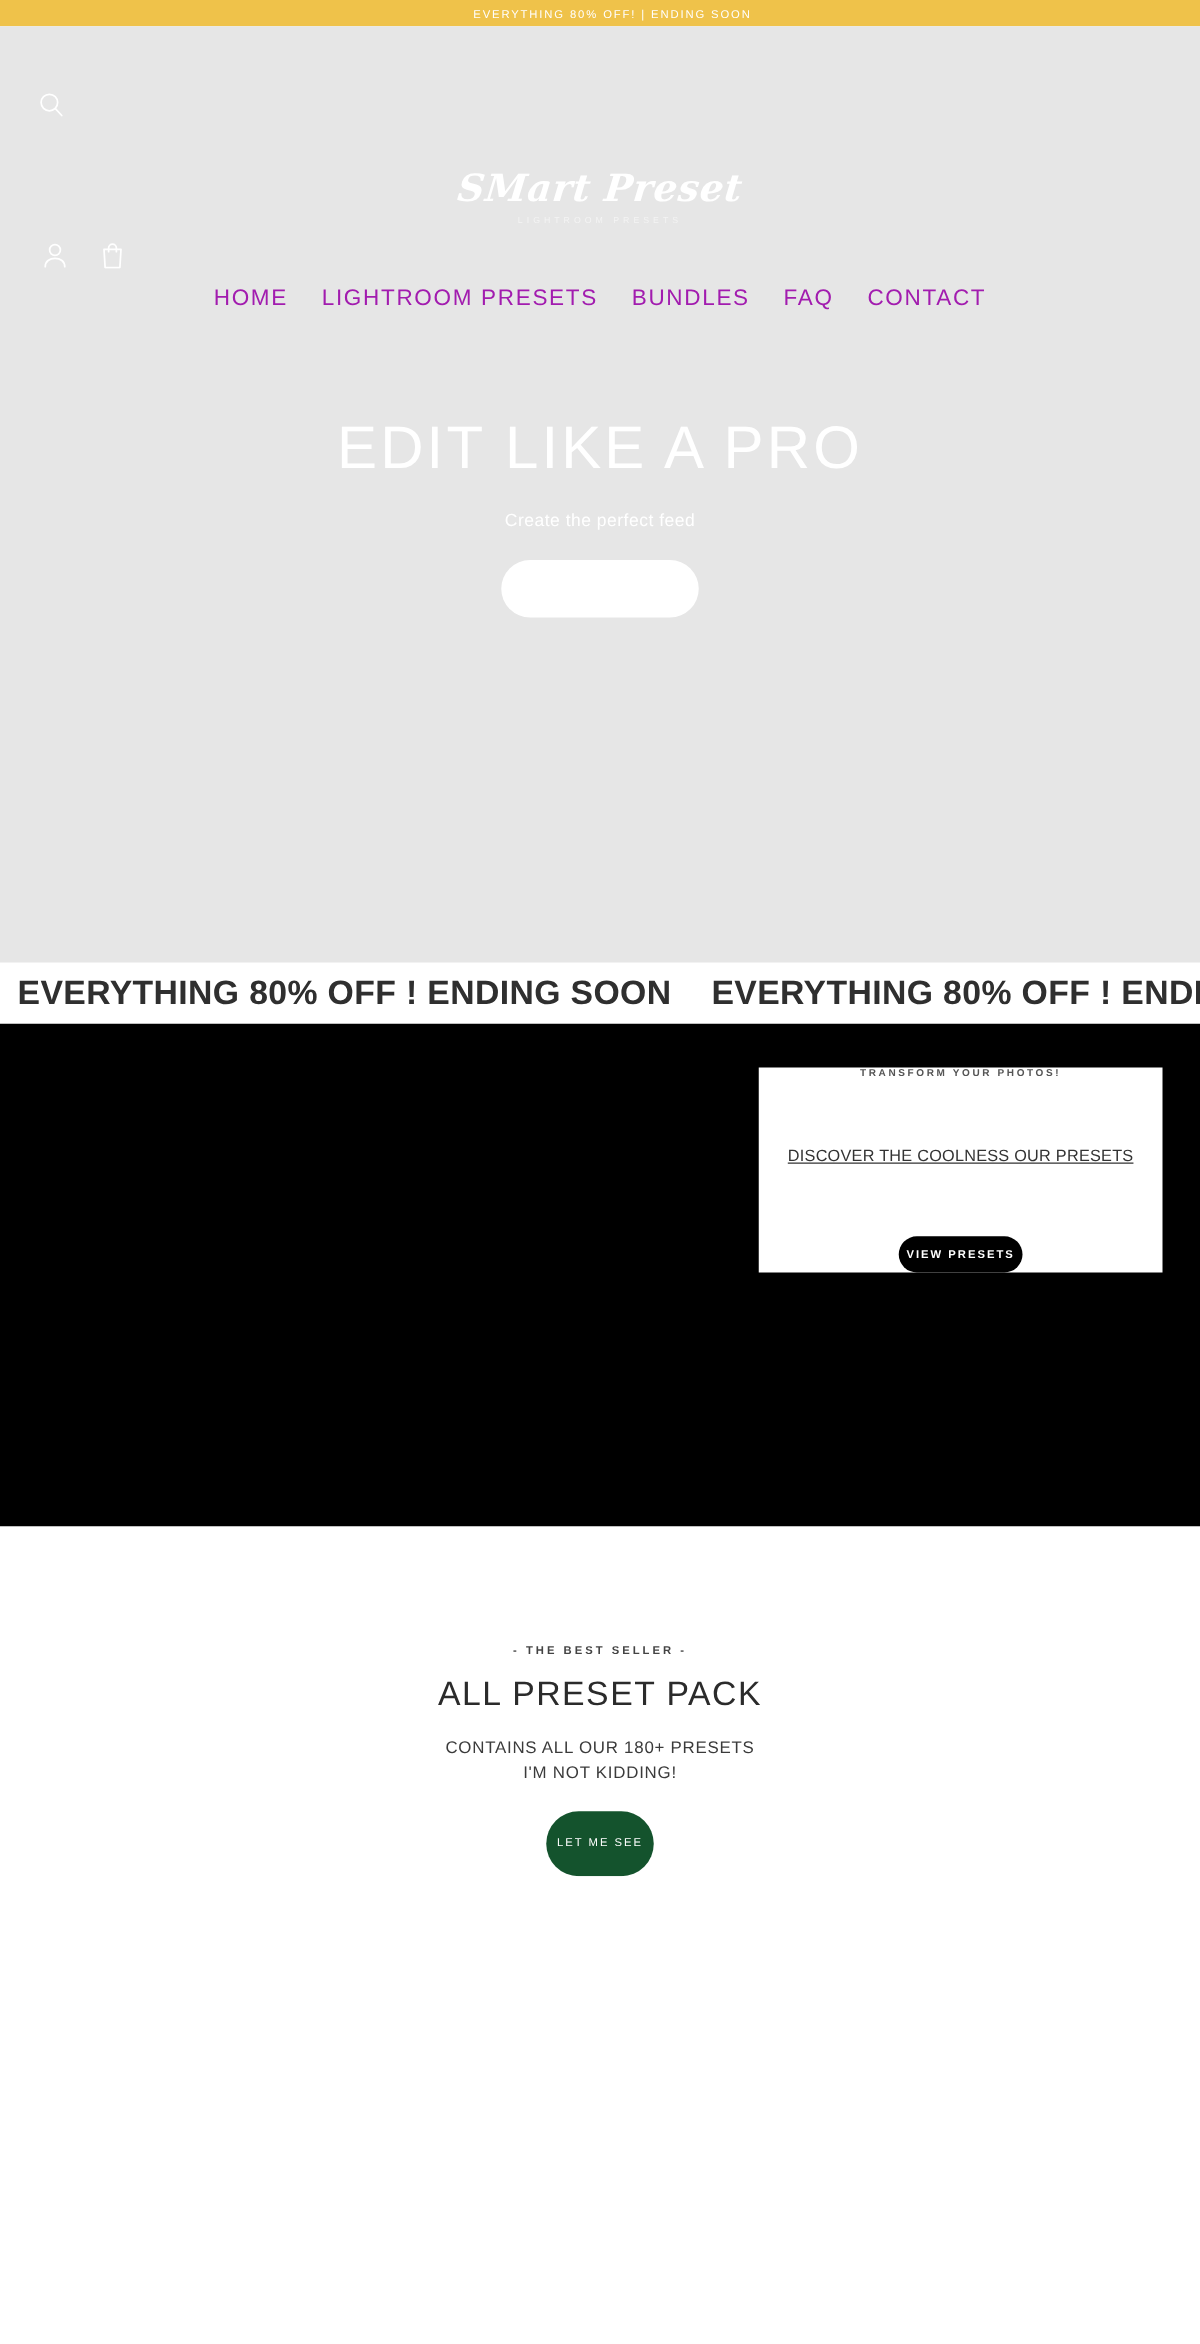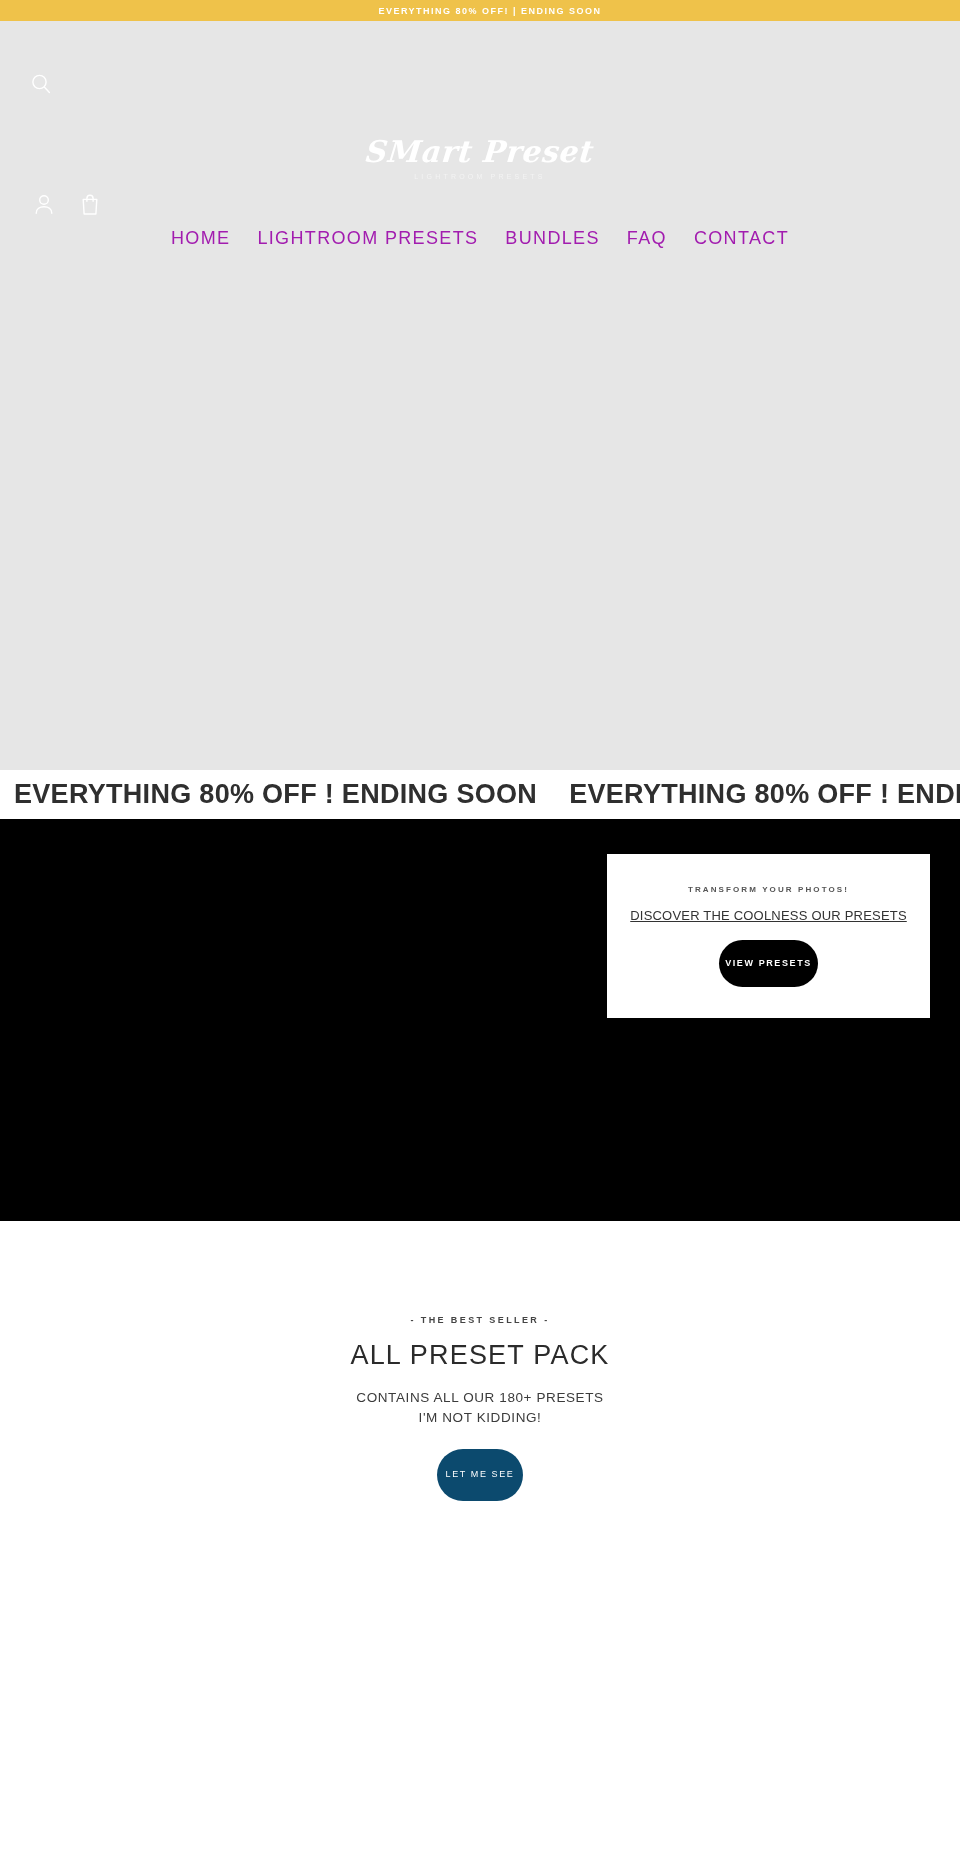--- a/index.html
+++ b/index.html
@@ -17,21 +17,21 @@
     height:21px;
     background:#efc24a;
     display:flex;
     align-items:center;
     justify-content:center;
   }
   .announce-text {
     color:#ffffff;
     font-size:9px;
     letter-spacing:1.5px;
-    font-weight:700;
+    font-weight:400;
     text-transform:uppercase;
     white-space:nowrap;
     padding-left:20px;
   }
 
   
   .hero {
     position:relative;
     background:#e6e6e6;
     height:749px;
@@ -178,20 +178,21 @@
     left:607px;
     top:35px;
     width:323px;
     height:164px;
     background:#ffffff;
     display:flex;
     flex-direction:column;
     align-items:center;
     justify-content:center;
     padding:0 18px;
+    gap:40px;
   }
   .promo-eyebrow {
     font-size:8px;
     letter-spacing:2.1px;
     color:#555555;
     text-transform:uppercase;
     font-weight:700;
   }
   .promo-heading {
     margin-top:14px;
@@ -248,21 +249,21 @@
     font-size:13.5px;
     letter-spacing:0.6px;
     color:#3b3b3b;
     line-height:1.45;
     text-transform:uppercase;
   }
   .bs-btn {
     margin:22px auto 0;
     width:86px;
     height:52px;
-    background:#0c4a6e;
+    background:#14532d;
     border:none;
     border-radius:30px;
     color:#ffffff;
     font-size:9px;
     letter-spacing:1.6px;
     text-transform:uppercase;
     line-height:1.5;
     cursor:pointer;
     display:flex;
     align-items:center;
@@ -307,20 +308,25 @@
   </div>
 
   <nav class="nav">
     <a class="nav-item">HOME</a>
     <a class="nav-item">LIGHTROOM PRESETS</a>
     <a class="nav-item">BUNDLES</a>
     <a class="nav-item">FAQ</a>
     <a class="nav-item">CONTACT</a>
   </nav>
 
+  <div class="hero-copy">
+    <h1 class="hero-title">EDIT LIKE A PRO</h1>
+    <p class="hero-sub">Create the perfect feed</p>
+    <button class="hero-btn">SHOP NOW</button>
+  </div>
 
 </section>
 
 <div class="marquee">
   <div class="marquee-track">
     <span class="marquee-item">EVERYTHING 80% OFF ! ENDING SOON</span>
     <span class="marquee-item">EVERYTHING 80% OFF ! ENDING SOON</span>
   </div>
 </div>
 

